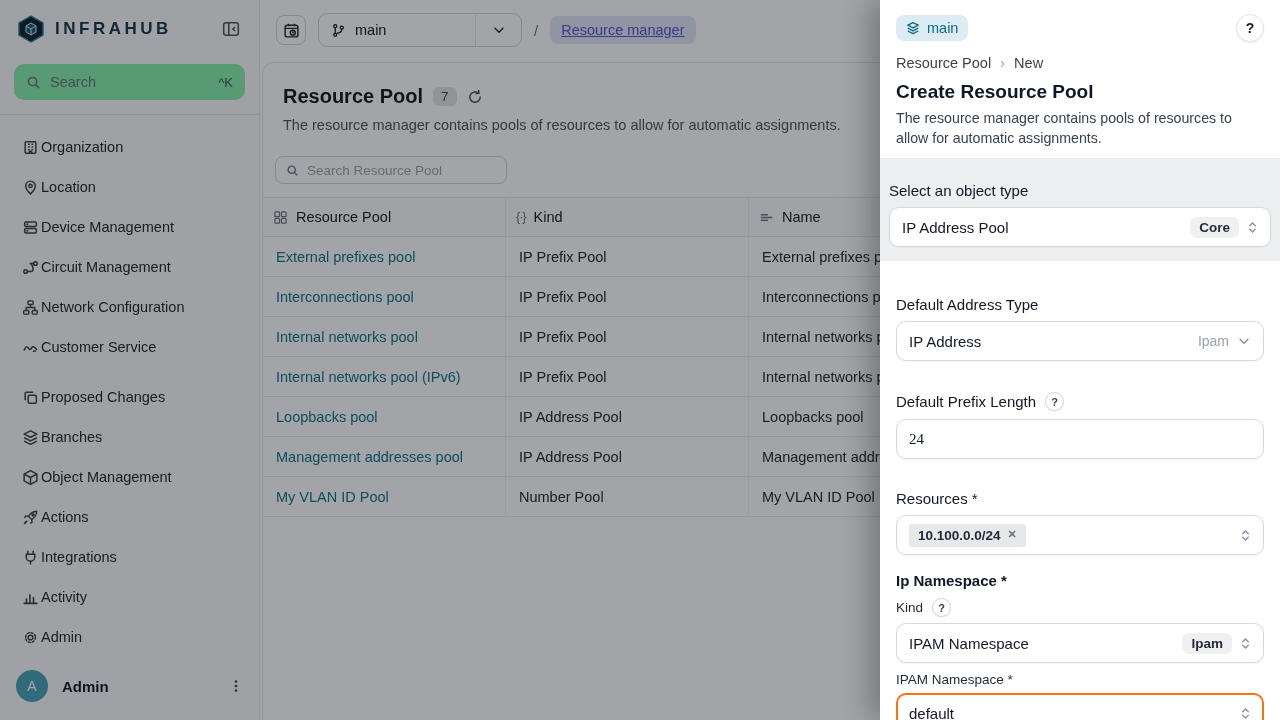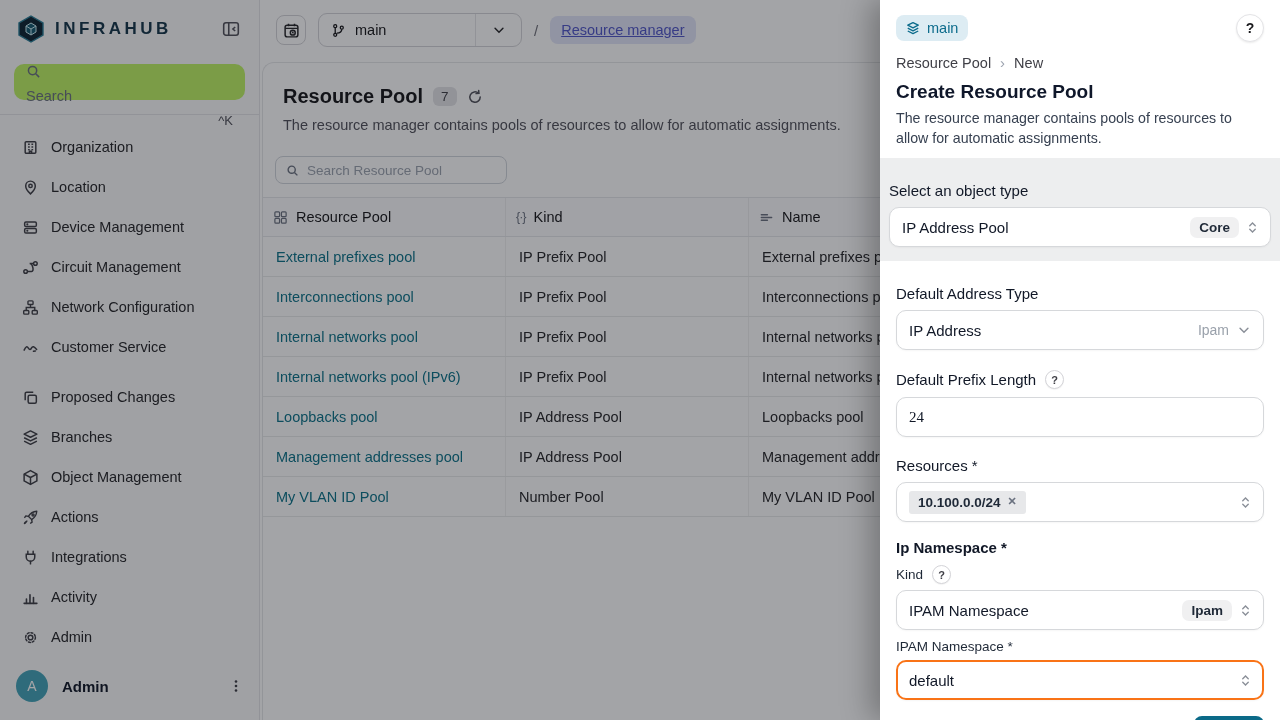--- a/index.html
+++ b/index.html
@@ -8,27 +8,27 @@
   svg { display:block; }
 
   
   .sidebar { position:absolute; left:0; top:0; bottom:0; width:260px; background:#fafafa;
              border-right:1px solid #e4e4e7; display:flex; flex-direction:column; }
   .sb-header { height:58px; display:flex; align-items:center; padding:0 16px; }
   .logo-wrap { display:flex; align-items:center; gap:9px; }
   .logo-text { font-size:17px; font-weight:700; letter-spacing:3.5px; color:#15364a; }
   .collapse-btn { margin-left:auto; width:24px; height:24px; display:grid; place-items:center;
                   color:#52525b; cursor:pointer; border-radius:6px; }
-  .sb-search { margin:6px 14px 14px; height:36px; background:#bef264; border-radius:10px;
-               display:flex; gap:9px; padding:0 12px; color:#6b7280;flex-direction:column; }
+  .sb-search { margin:6px 14px 14px; height:36px; background:#86efac; border-radius:10px;
+               display:flex; align-items:center; gap:9px; padding:0 12px; color:#6b7280; }
   .sb-search-text { font-size:14.5px; color:#6b7280; }
   .sb-shortcut { margin-left:auto; font-size:13px; color:#52525b; }
   .sb-divider { border-top:1px solid #e4e4e7; }
   .nav { padding:12px 12px 0; }
-  .nav-item { height:40px; display:flex; align-items:center; gap:12px; padding:0 10px;
+  .nav-item { height:40px; display:flex; align-items:center; gap:2px; padding:0 10px;
               border-radius:8px; cursor:pointer; }
   .nav-ico { width:17px; height:17px; color:#3f3f46; flex:none; }
   .nav-label { font-size:14.5px; color:#27272a; font-weight:500; white-space:nowrap; }
   .nav-gap { height:10px; }
   .user-row { margin-top:auto; padding:12px 16px 18px; display:flex; align-items:center; gap:14px; }
   .avatar { width:32px; height:32px; border-radius:50%; background:#45a4b8; color:#fff;
             display:grid; place-items:center; font-size:14px; }
   .user-name { font-size:15px; font-weight:600; color:#111827; }
   .kebab { margin-left:auto; color:#3f3f46; cursor:pointer; }
 
@@ -104,21 +104,21 @@
   .badge-sm { background:#f0f0f1; border-radius:7px; padding:3px 9px; font-size:13.5px; font-weight:600; color:#1f2937; }
   .hint-text { color:#9aa1ab; font-size:14px; }
   .stepper, .chev-ico { color:#8a8f98; flex:none; }
   .chip { background:#e7e8ea; border-radius:3px; padding:4px 9px; display:flex; gap:7px;
           font-size:13.5px; font-weight:600; color:#1f2937; }
   .chip-x { color:#6b7280; font-size:11px; cursor:pointer; }
   .help-circle { width:19px; height:19px; border-radius:50%; border:1px solid #d4d4d8; background:#fff;
                  box-shadow:0 1px 1px rgba(0,0,0,0.05); display:grid; place-items:center;
                  font-size:11px; font-weight:600; color:#3f3f46; cursor:pointer; }
   .form { padding:4px 16px 0; }
-  .field { margin-top:20px; }
+  .field { margin-top:31px; }
   .group-heading { margin-top:17px; font-size:15px; font-weight:600; color:#111827; }
   .field.sub { margin-top:9px; }
   .control.focused { border:2px solid #f97316; padding:0 11px; }
   .save-row { display:flex; justify-content:flex-end; padding:16px 16px 16px; }
   .save-btn { background:#0b6a88; color:#fff; border:0; border-radius:8px; padding:9px 18px;
               font-family:inherit; font-size:15px; font-weight:500; cursor:pointer; }
 </style>
 </head>
 <body>
 

